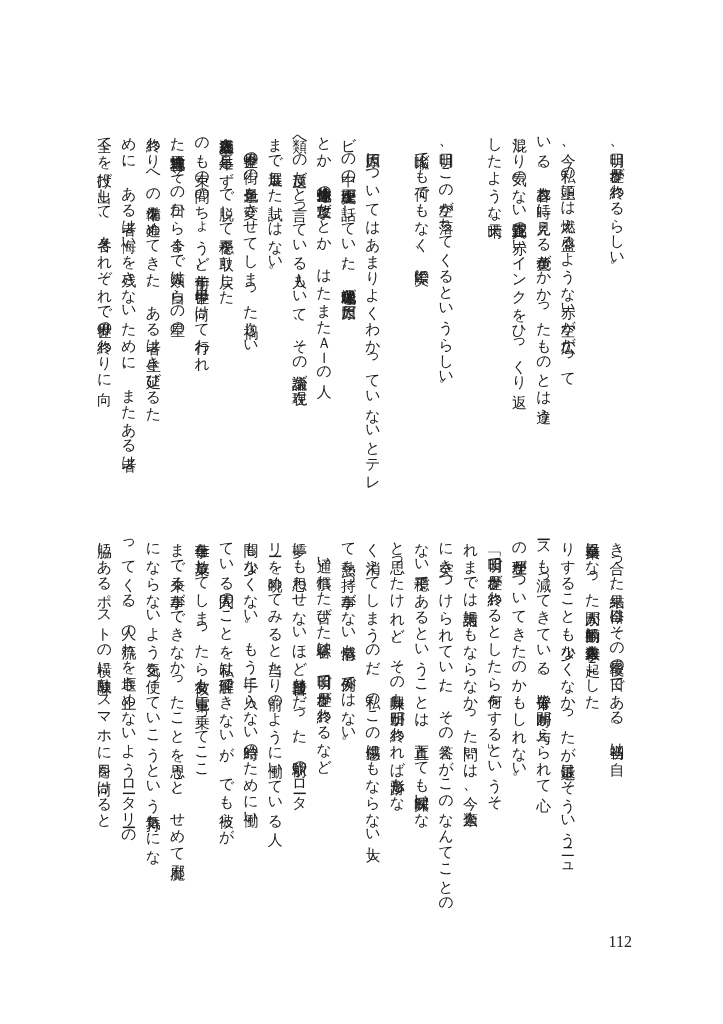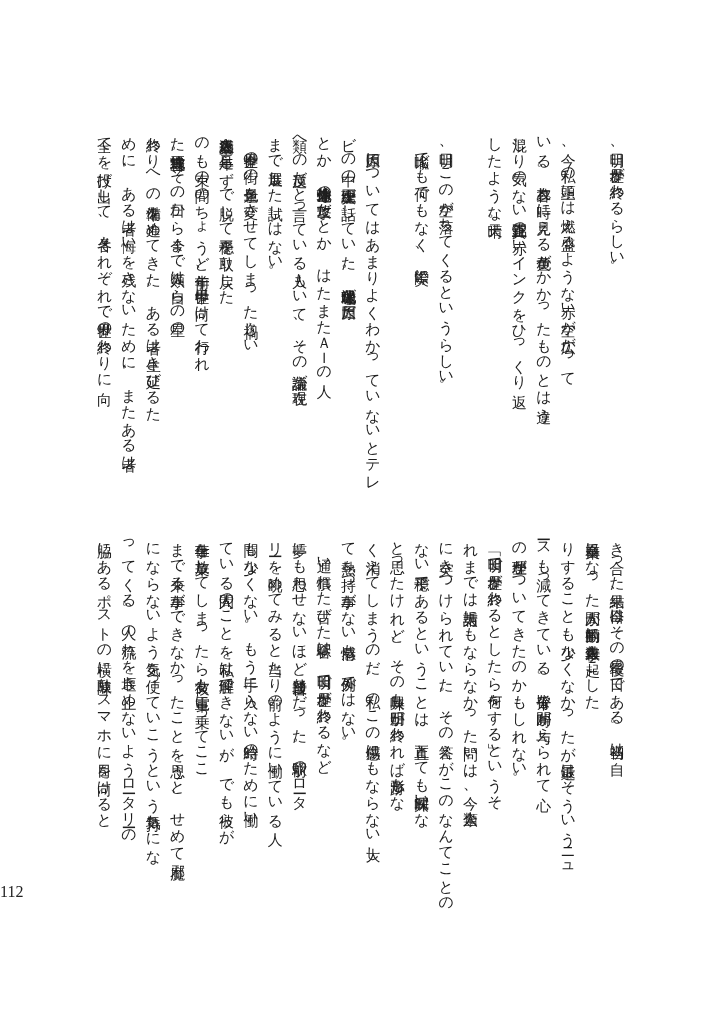--- a/index.html
+++ b/index.html
@@ -14,21 +14,21 @@
     color:#1e1e1e;
     height: 360px;
     letter-spacing: 0px;
   }
   .block-top { top:127px; right:94px; }
   .block-bottom { top:532px; right:94px; }
   .col { display:block; white-space:nowrap; }
   .indent { padding-top:14.9px; }
   .blank { display:block; width:24.4px; }
   .page-number {
-    position:absolute; top:883px; left:0; width:632px; text-align:left;
+    position:absolute; top:933px; left:0; width:632px; text-align:right;
     font-family: "Liberation Serif", "DejaVu Serif", serif;
     font-size:16px; color:#222;
   }
 </style>
 </head>
 <body>
 
 <div class="block block-top">
   <span class="col indent">明日、世界が終わるらしい。</span>
   <span class="blank"></span>

